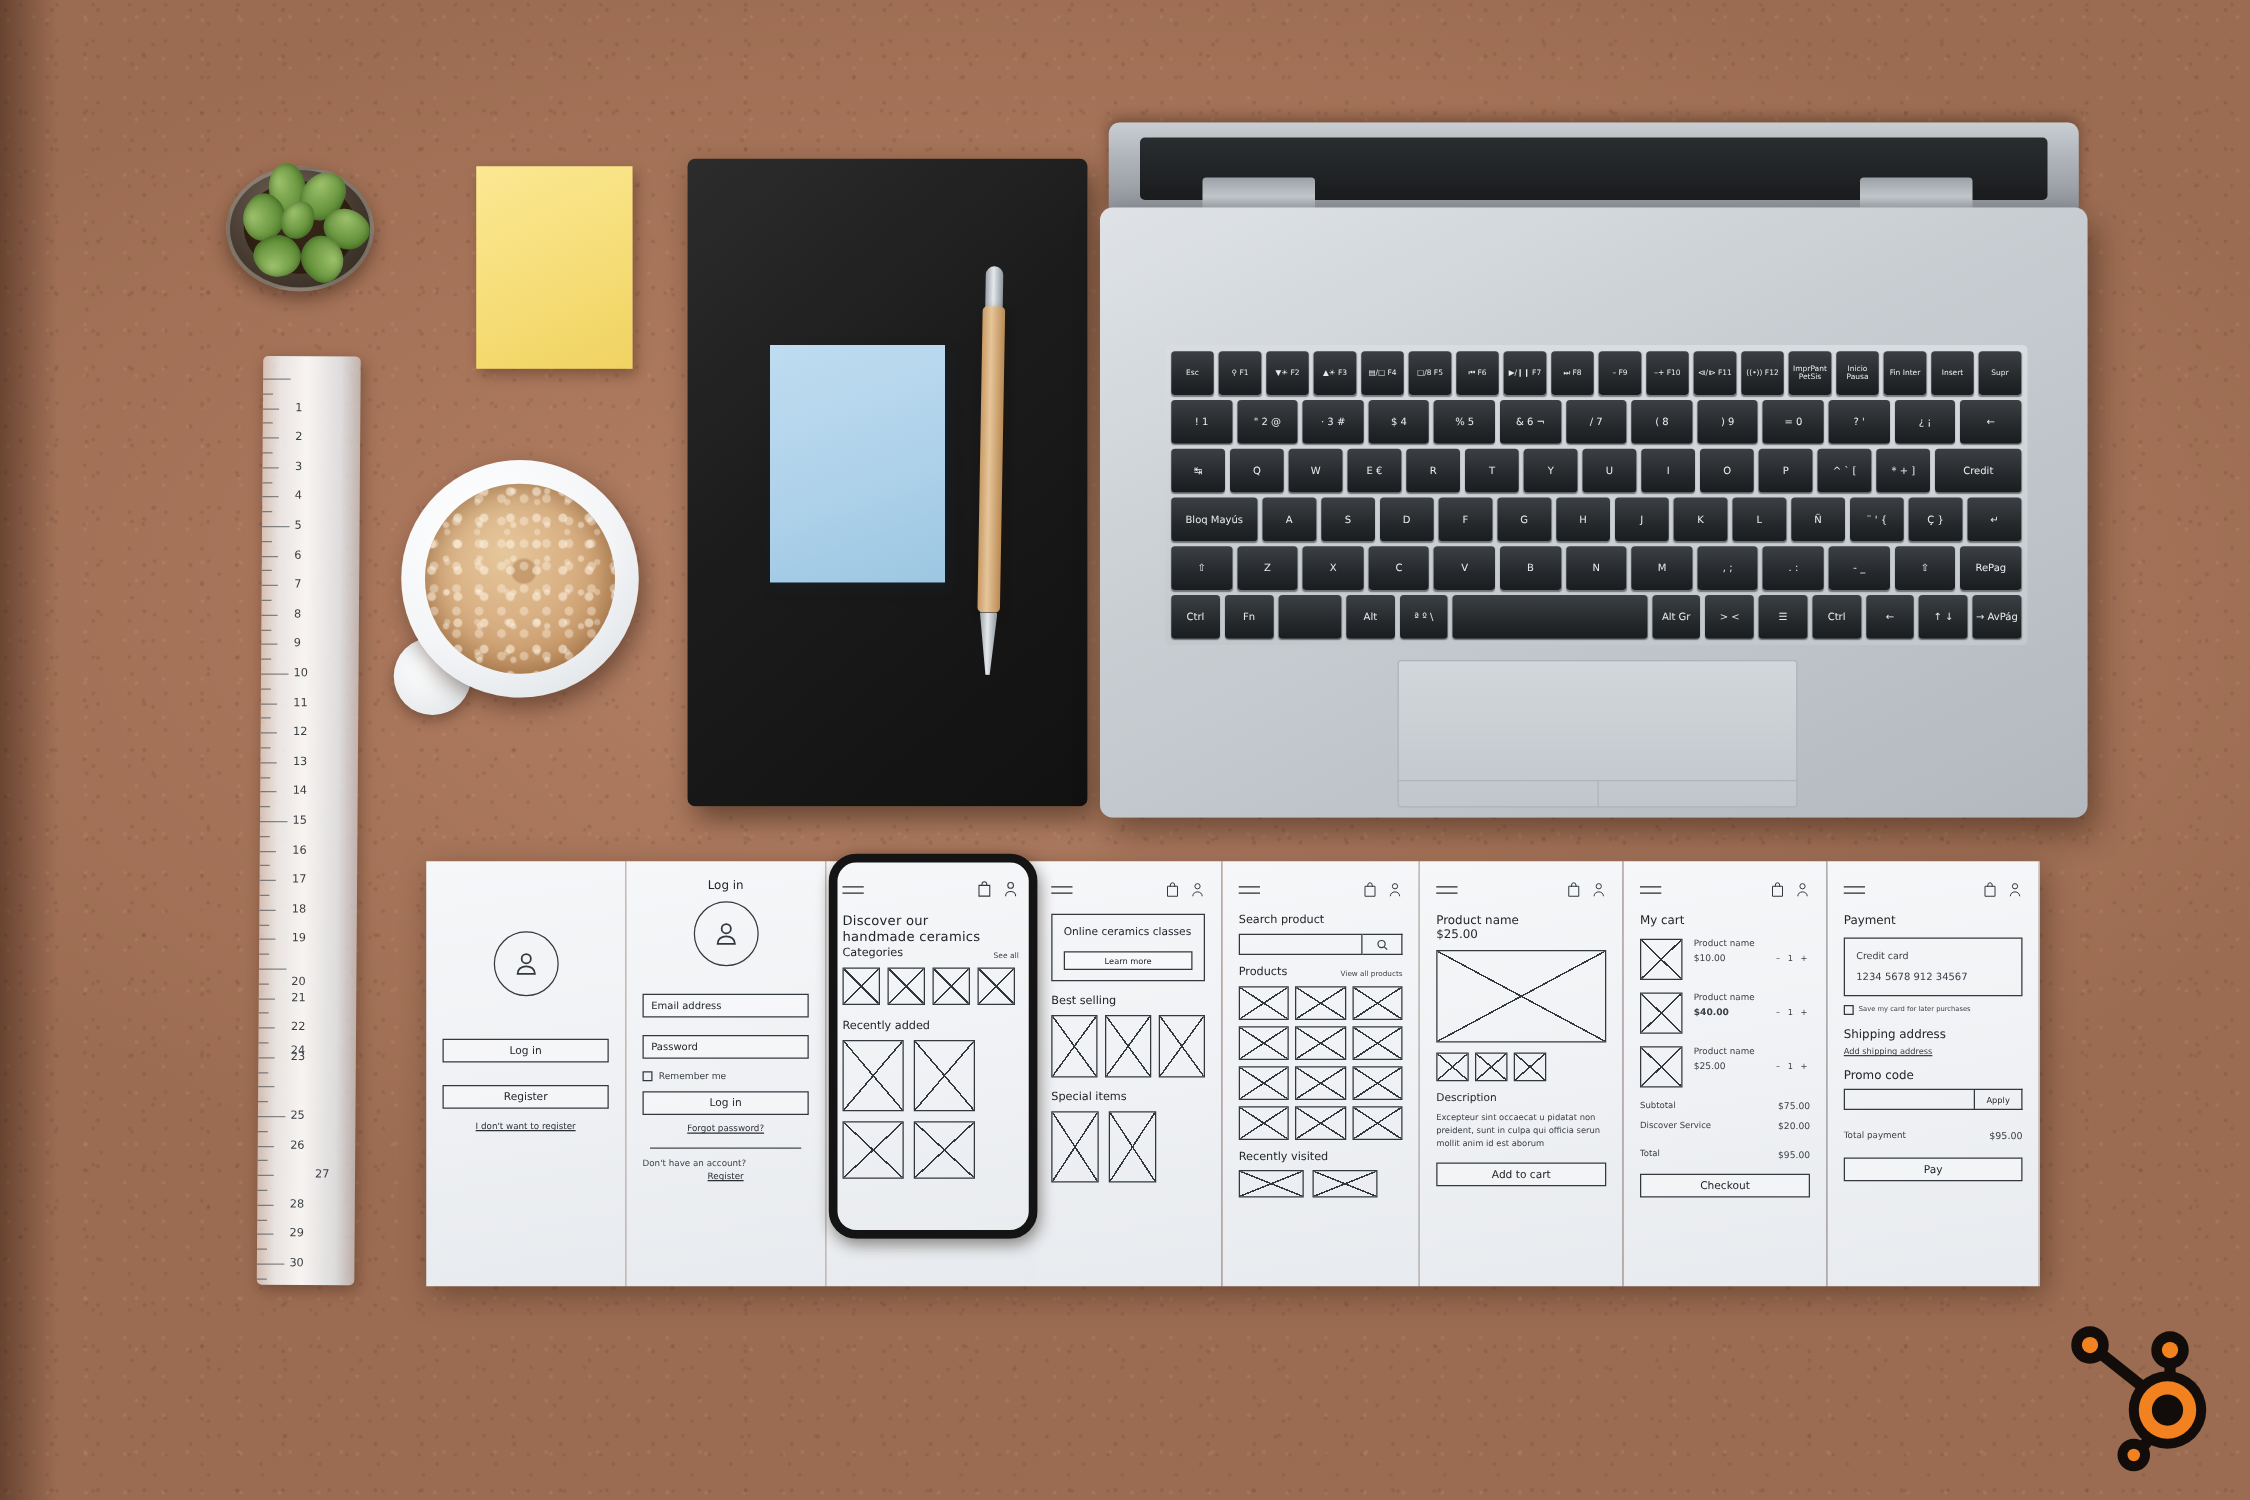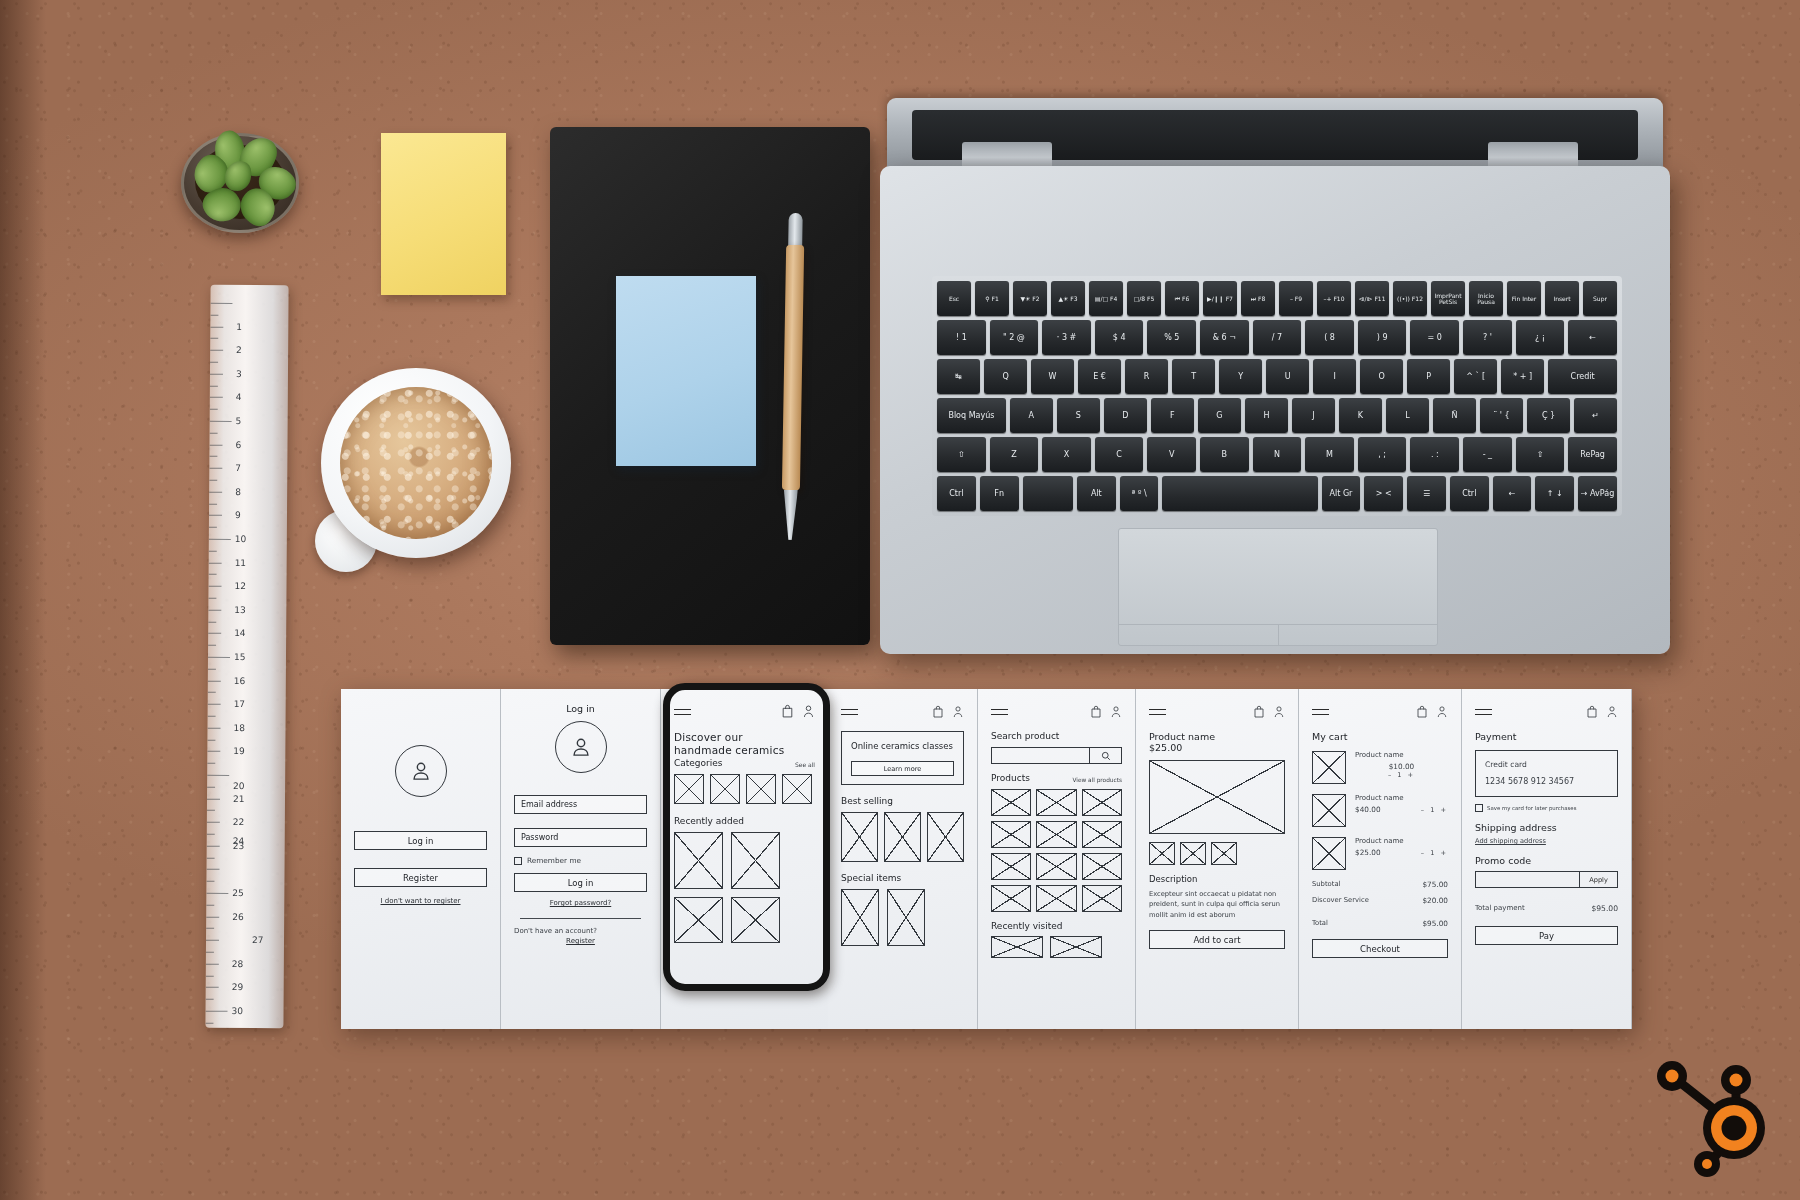--- a/index.html
+++ b/index.html
@@ -712,32 +712,32 @@
               <path d="M4.5 24c0-4.3 3.4-7 7.5-7s7.5 2.7 7.5 7"></path>
             </svg></span>
       </span>
     </div>
     <div class="h2" style="font-size:9.5px;margin-bottom:9px">My cart</div>
     <div id="cartitems">
         <div class="row" style="gap: 9px; align-items: flex-start; margin-bottom: 10px;">
           <span class="ph" style="width: 34px; height: 33px; flex: 0 0 auto;"></span>
           <div style="flex: 1 1 0%;">
             <div class="sm" style="font-size: 7px; margin-bottom: 3px;">Product name</div>
-            <div class="row" style="justify-content: space-between; align-items: center; flex-direction: column;">
+            <div class="row" style="justify-content: space-between; align-items: center;">
               <span class="sm" style="font-size: 7.3px;">$10.00</span>
               <span class="sm" style="font-size: 6.6px; letter-spacing: 2px;">– 1 +</span>
             </div>
           </div>
         </div>
         <div class="row" style="gap: 9px; align-items: flex-start; margin-bottom: 10px;">
           <span class="ph" style="width: 34px; height: 33px; flex: 0 0 auto;"></span>
           <div style="flex: 1 1 0%;">
             <div class="sm" style="font-size: 7px; margin-bottom: 3px;">Product name</div>
             <div class="row" style="justify-content: space-between; align-items: center;">
-              <span class="sm" style="font-size: 7.3px;">$40.00</span>
+              <span class="sm" style="font-size: 7.3px; font-weight: bold;">$40.00</span>
               <span class="sm" style="font-size: 6.6px; letter-spacing: 2px;">– 1 +</span>
             </div>
           </div>
         </div>
         <div class="row" style="gap: 9px; align-items: flex-start; margin-bottom: 10px;">
           <span class="ph" style="width: 34px; height: 33px; flex: 0 0 auto;"></span>
           <div style="flex: 1 1 0%;">
             <div class="sm" style="font-size: 7px; margin-bottom: 3px;">Product name</div>
             <div class="row" style="justify-content: space-between; align-items: center;">
               <span class="sm" style="font-size: 7.3px;">$25.00</span>

